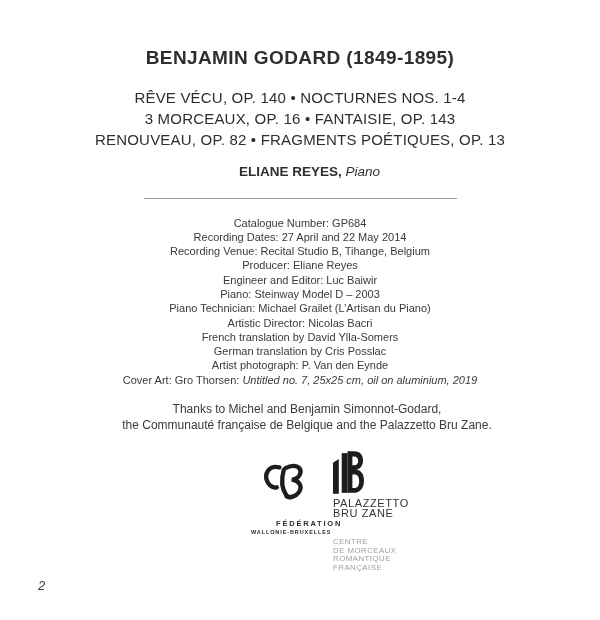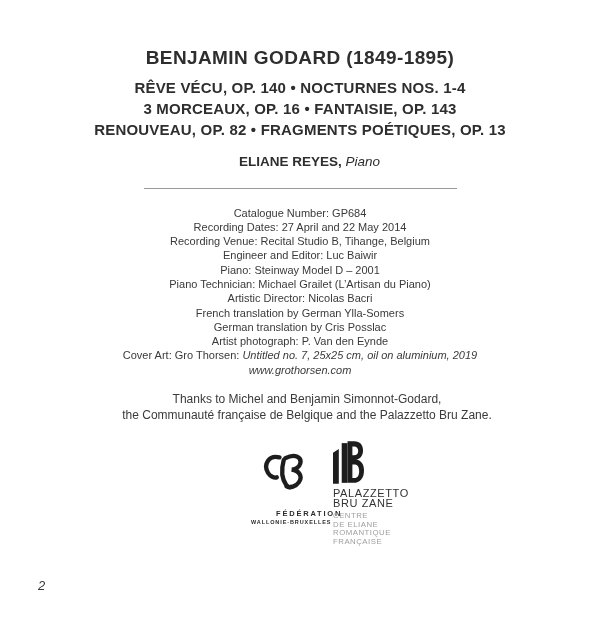--- a/index.html
+++ b/index.html
@@ -14,24 +14,24 @@
   .title {
     margin:46px 0 0 0;
     text-align:center;
     font-size:19px;
     font-weight:bold;
     letter-spacing:0.4px;
     color:#2e2e2e;
     line-height:23px;
   }
   .works {
-    margin-top:8px;
+    margin-top:18px;
     text-align:center;
     font-size:15px;
-    font-weight:bold;
+    font-weight:normal;
     line-height:21px;
     letter-spacing:0.2px;
     color:#2e2e2e;
   }
   .performer {
     margin-top:14px;
     text-align:center;
     font-size:13.5px;
     font-weight:bold;
     line-height:16.5px;
@@ -99,21 +99,21 @@
     white-space:nowrap;
   }
   .pbz-name.first { margin-top:5px; }
   .pbz-desc {
     font-size:7.8px;
     letter-spacing:0.5px;
     line-height:8.6px;
     color:#9e9e9e;
     white-space:nowrap;
   }
-  .pbz-desc.first { margin-top:4px; }
+  .pbz-desc.first { margin-top:20px; }
   .page-number {
     position:absolute;
     left:38px; top:578px;
     font-style:italic;
     font-size:13px;
     color:#3a3a3a;
   }
 </style>
 </head>
 <body>
@@ -132,29 +132,29 @@
     <span>ELIANE REYES,</span>
     <span class="instrument">Piano</span>
   </div>
 
   <hr class="rule">
 
   <div class="credits">
     <div>Catalogue Number: GP684</div>
     <div>Recording Dates: 27 April and 22 May 2014</div>
     <div>Recording Venue: Recital Studio B, Tihange, Belgium</div>
+    <div>Producer: Eliane Reyes</div>
     <div>Engineer and Editor: Luc Baiwir</div>
-    <div>Piano: Steinway Model D – 2001</div>
+    <div>Piano: Steinway Model D – 2003</div>
     <div>Piano Technician: Michael Grailet (L’Artisan du Piano)</div>
     <div>Artistic Director: Nicolas Bacri</div>
-    <div>French translation by German Ylla-Somers</div>
+    <div>French translation by David Ylla-Somers</div>
     <div>German translation by Cris Posslac</div>
     <div>Artist photograph: P. Van den Eynde</div>
     <div><span>Cover Art: Gro Thorsen: </span><span class="em">Untitled no. 7, 25x25 cm, oil on aluminium, 2019</span></div>
-    <div class="em">www.grothorsen.com</div>
   </div>
 
   <div class="thanks">
     <div>Thanks to Michel and Benjamin Simonnot-Godard,</div>
     <div>the Communauté française de Belgique and the Palazzetto Bru Zane.</div>
   </div>
 
   <div class="logos-row">
 
     <div class="wb-logo">
@@ -173,21 +173,21 @@
       <svg class="pbz-mark" width="31" height="43" viewBox="0 0 32 44" aria-hidden="true">
         <g fill="#1d1d1d">
           <path d="M0,12 L6,8 L6,44 L0,44 Z"></path>
           <rect x="9" y="2" width="6" height="41"></rect>
           <path fill-rule="evenodd" d="M15,0 L22,0 C28,0 31,4 31,9.5 C31,14.5 28.5,18 24,19 C29.5,20 32,24.5 32,30.5 C32,38 28,43 21,43 L15,43 Z M20,5.5 L21.5,5.5 C24.5,5.5 26,7.5 26,10 C26,12.8 24.5,14.5 21.5,14.5 L20,14.5 Z M20,24 L22,24 C25.5,24 27,26.8 27,31 C27,35.3 25.5,38 22,38 L20,38 Z"></path>
         </g>
       </svg>
       <div class="pbz-name first">PALAZZETTO</div>
       <div class="pbz-name">BRU ZANE</div>
       <div class="pbz-desc first">CENTRE</div>
-      <div class="pbz-desc">DE ELIANE</div>
+      <div class="pbz-desc">DE MORCEAUX</div>
       <div class="pbz-desc">ROMANTIQUE</div>
       <div class="pbz-desc">FRANÇAISE</div>
     </div>
 
   </div>
 
   <div class="page-number">2</div>
 
 </div>
 

